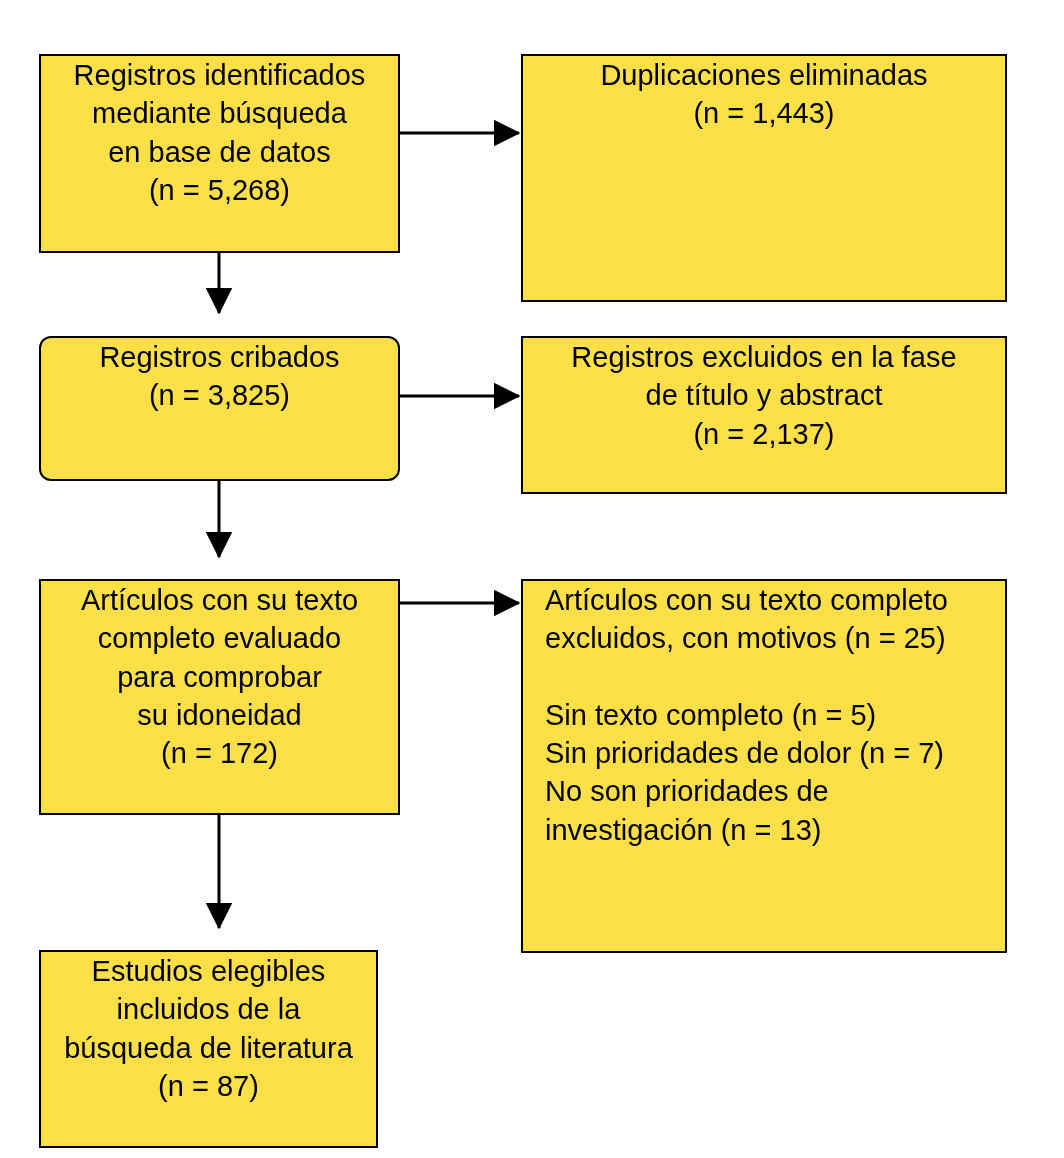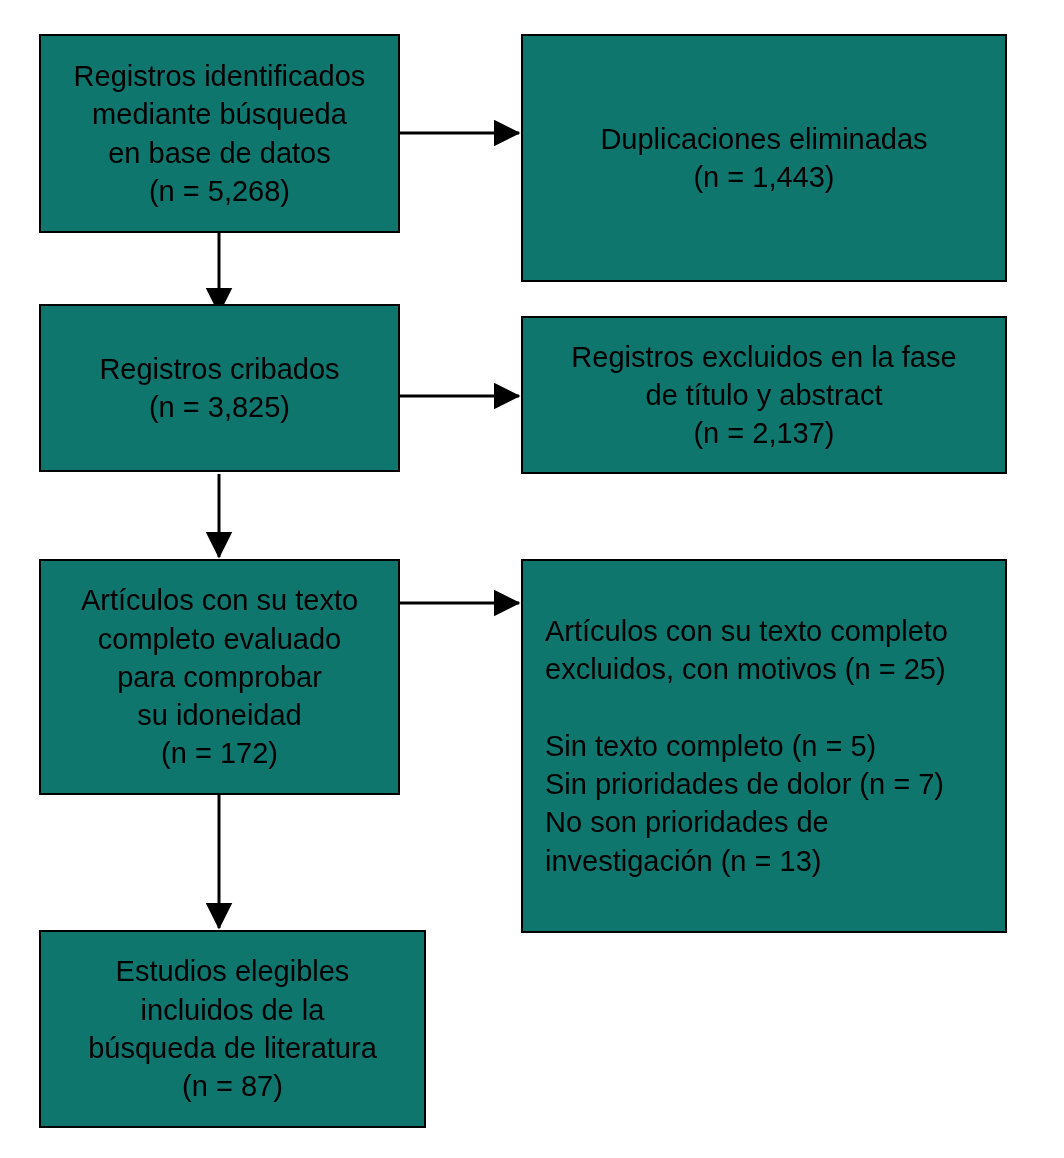--- a/index.html
+++ b/index.html
@@ -15,24 +15,24 @@
     position: relative;
     width: 1064px;
     height: 1158px;
     background: #ffffff;
     overflow: hidden;
   }
   .box {
     position: absolute;
     box-sizing: border-box;
     border: 2.5px solid #000000;
-    background: #0f766e;
+    background: #fde047;
     display: flex;
-    align-items: center;
     justify-content: center;
+    margin-top: 20px;
   }
   .box-text {
     font-size: 29px;
     line-height: 1.32;
     text-align: center;
     white-space: pre-line;
     padding: 0 10px;
   }
   .box.align-left {
     justify-content: flex-start;
@@ -80,21 +80,21 @@
 mediante búsqueda
 en base de datos
 (n = 5,268)</div>
   </div>
 
   <div class="box" style="left:521px; top:34px; width:486px; height:248px;">
     <div class="box-text">Duplicaciones eliminadas
 (n = 1,443)</div>
   </div>
 
-  <div class="box" style="left:39px; top:304px; width:361px; height:168px;">
+  <div class="box" style="left:39px; top:316px; width:361px; height:145px;border-radius:12px;">
     <div class="box-text">Registros cribados
 (n = 3,825)</div>
   </div>
 
   <div class="box" style="left:521px; top:316px; width:486px; height:158px;">
     <div class="box-text">Registros excluidos en la fase
 de título y abstract
 (n = 2,137)</div>
   </div>
 
@@ -109,20 +109,20 @@
   <div class="box align-left" style="left:521px; top:559px; width:486px; height:374px;">
     <div class="box-text">Artículos con su texto completo
 excluidos, con motivos (n = 25)
 
 Sin texto completo (n = 5)
 Sin prioridades de dolor (n = 7)
 No son prioridades de
 investigación (n = 13)</div>
   </div>
 
-  <div class="box" style="left:39px; top:930px; width:387px; height:198px;">
+  <div class="box" style="left:39px; top:930px; width:339px; height:198px;">
     <div class="box-text">Estudios elegibles
 incluidos de la
 búsqueda de literatura
 (n = 87)</div>
   </div>
 
 </div>
 
 </body></html>

